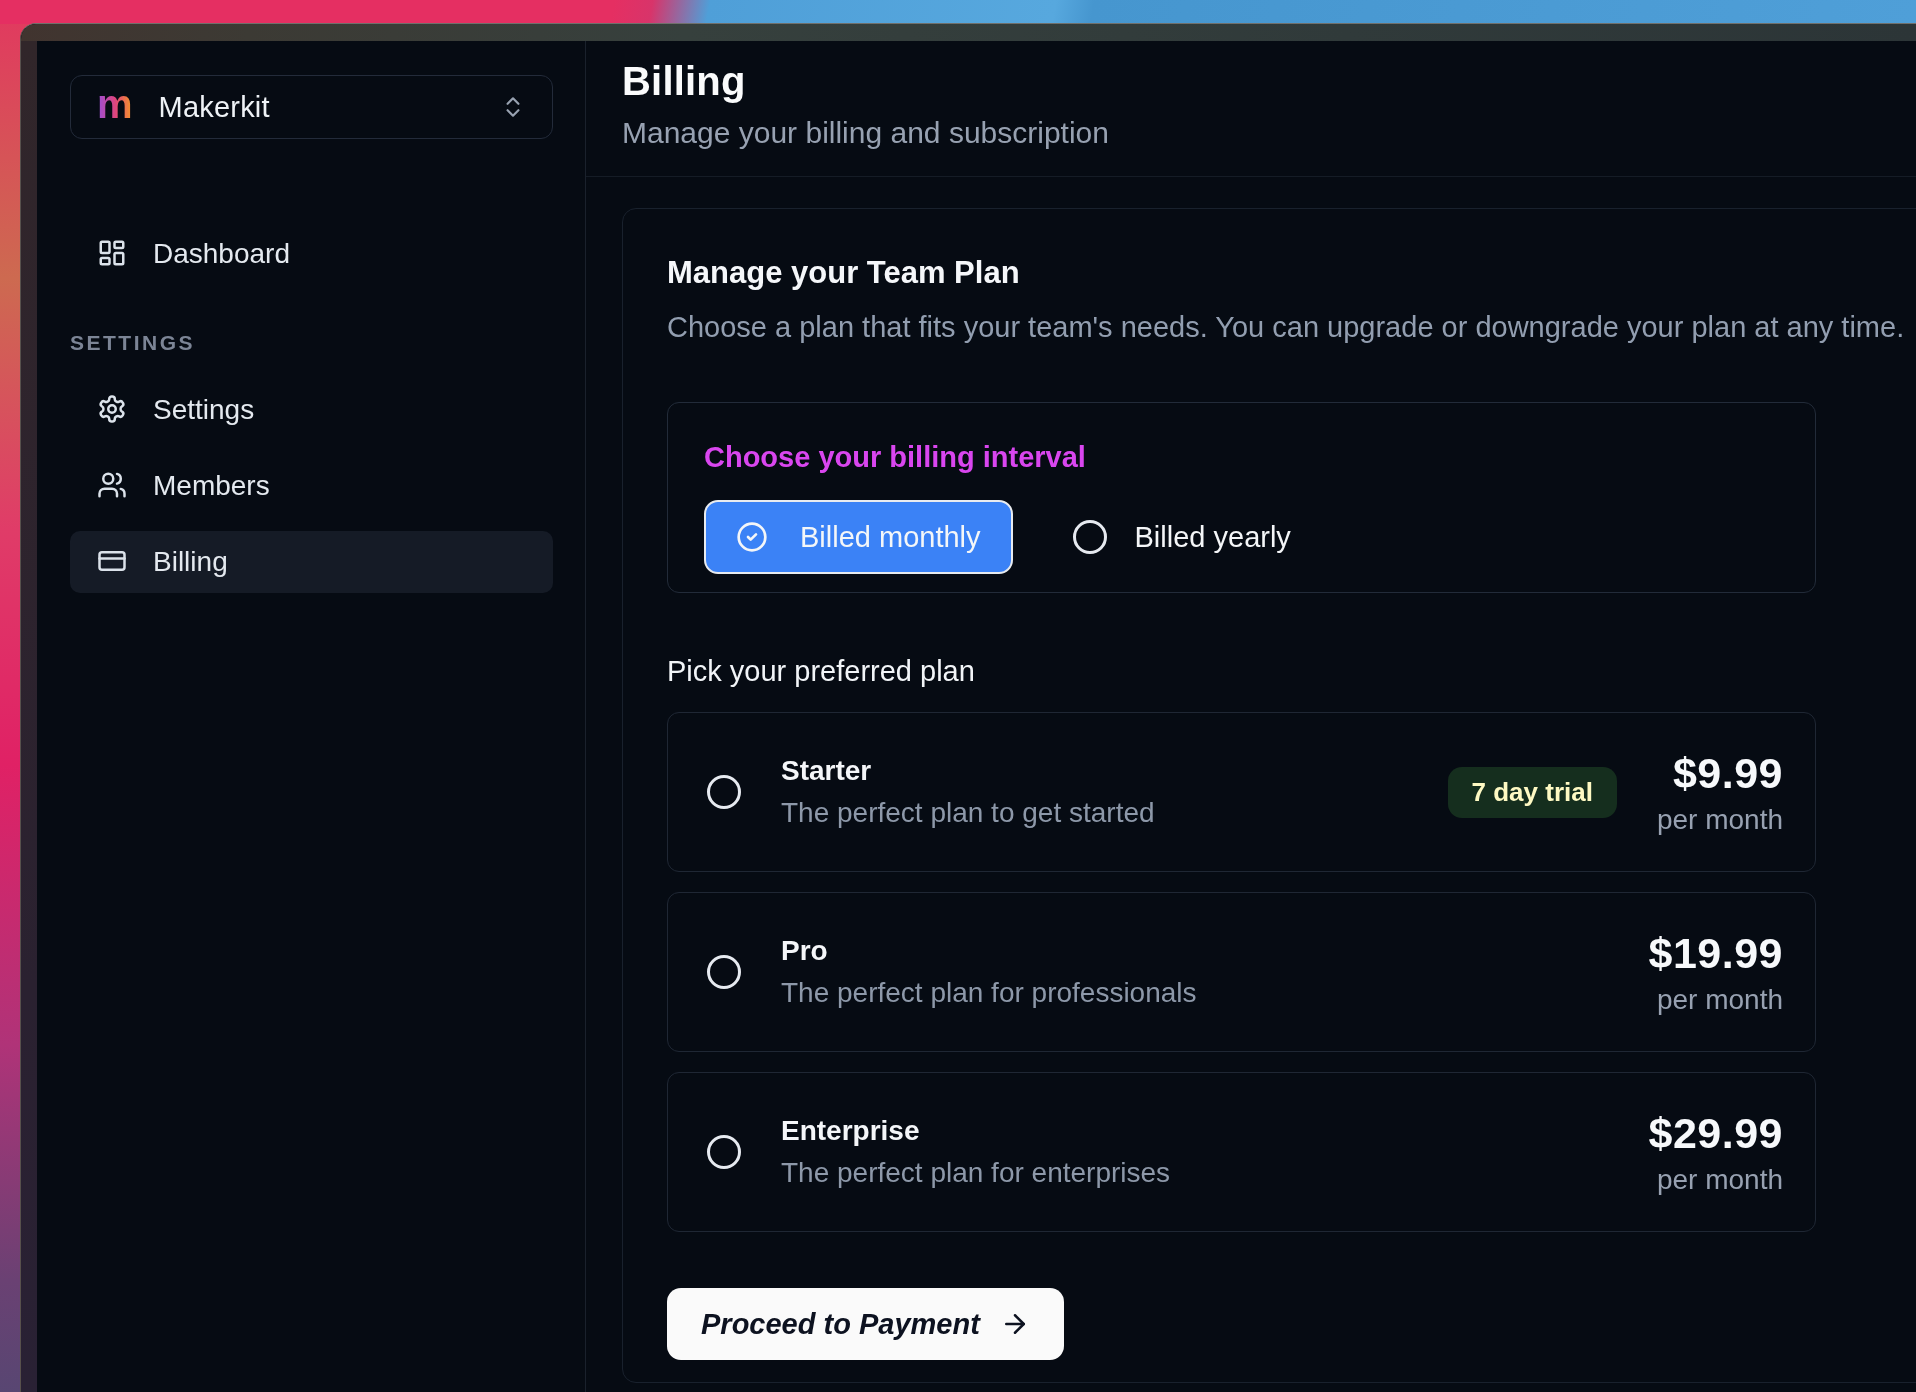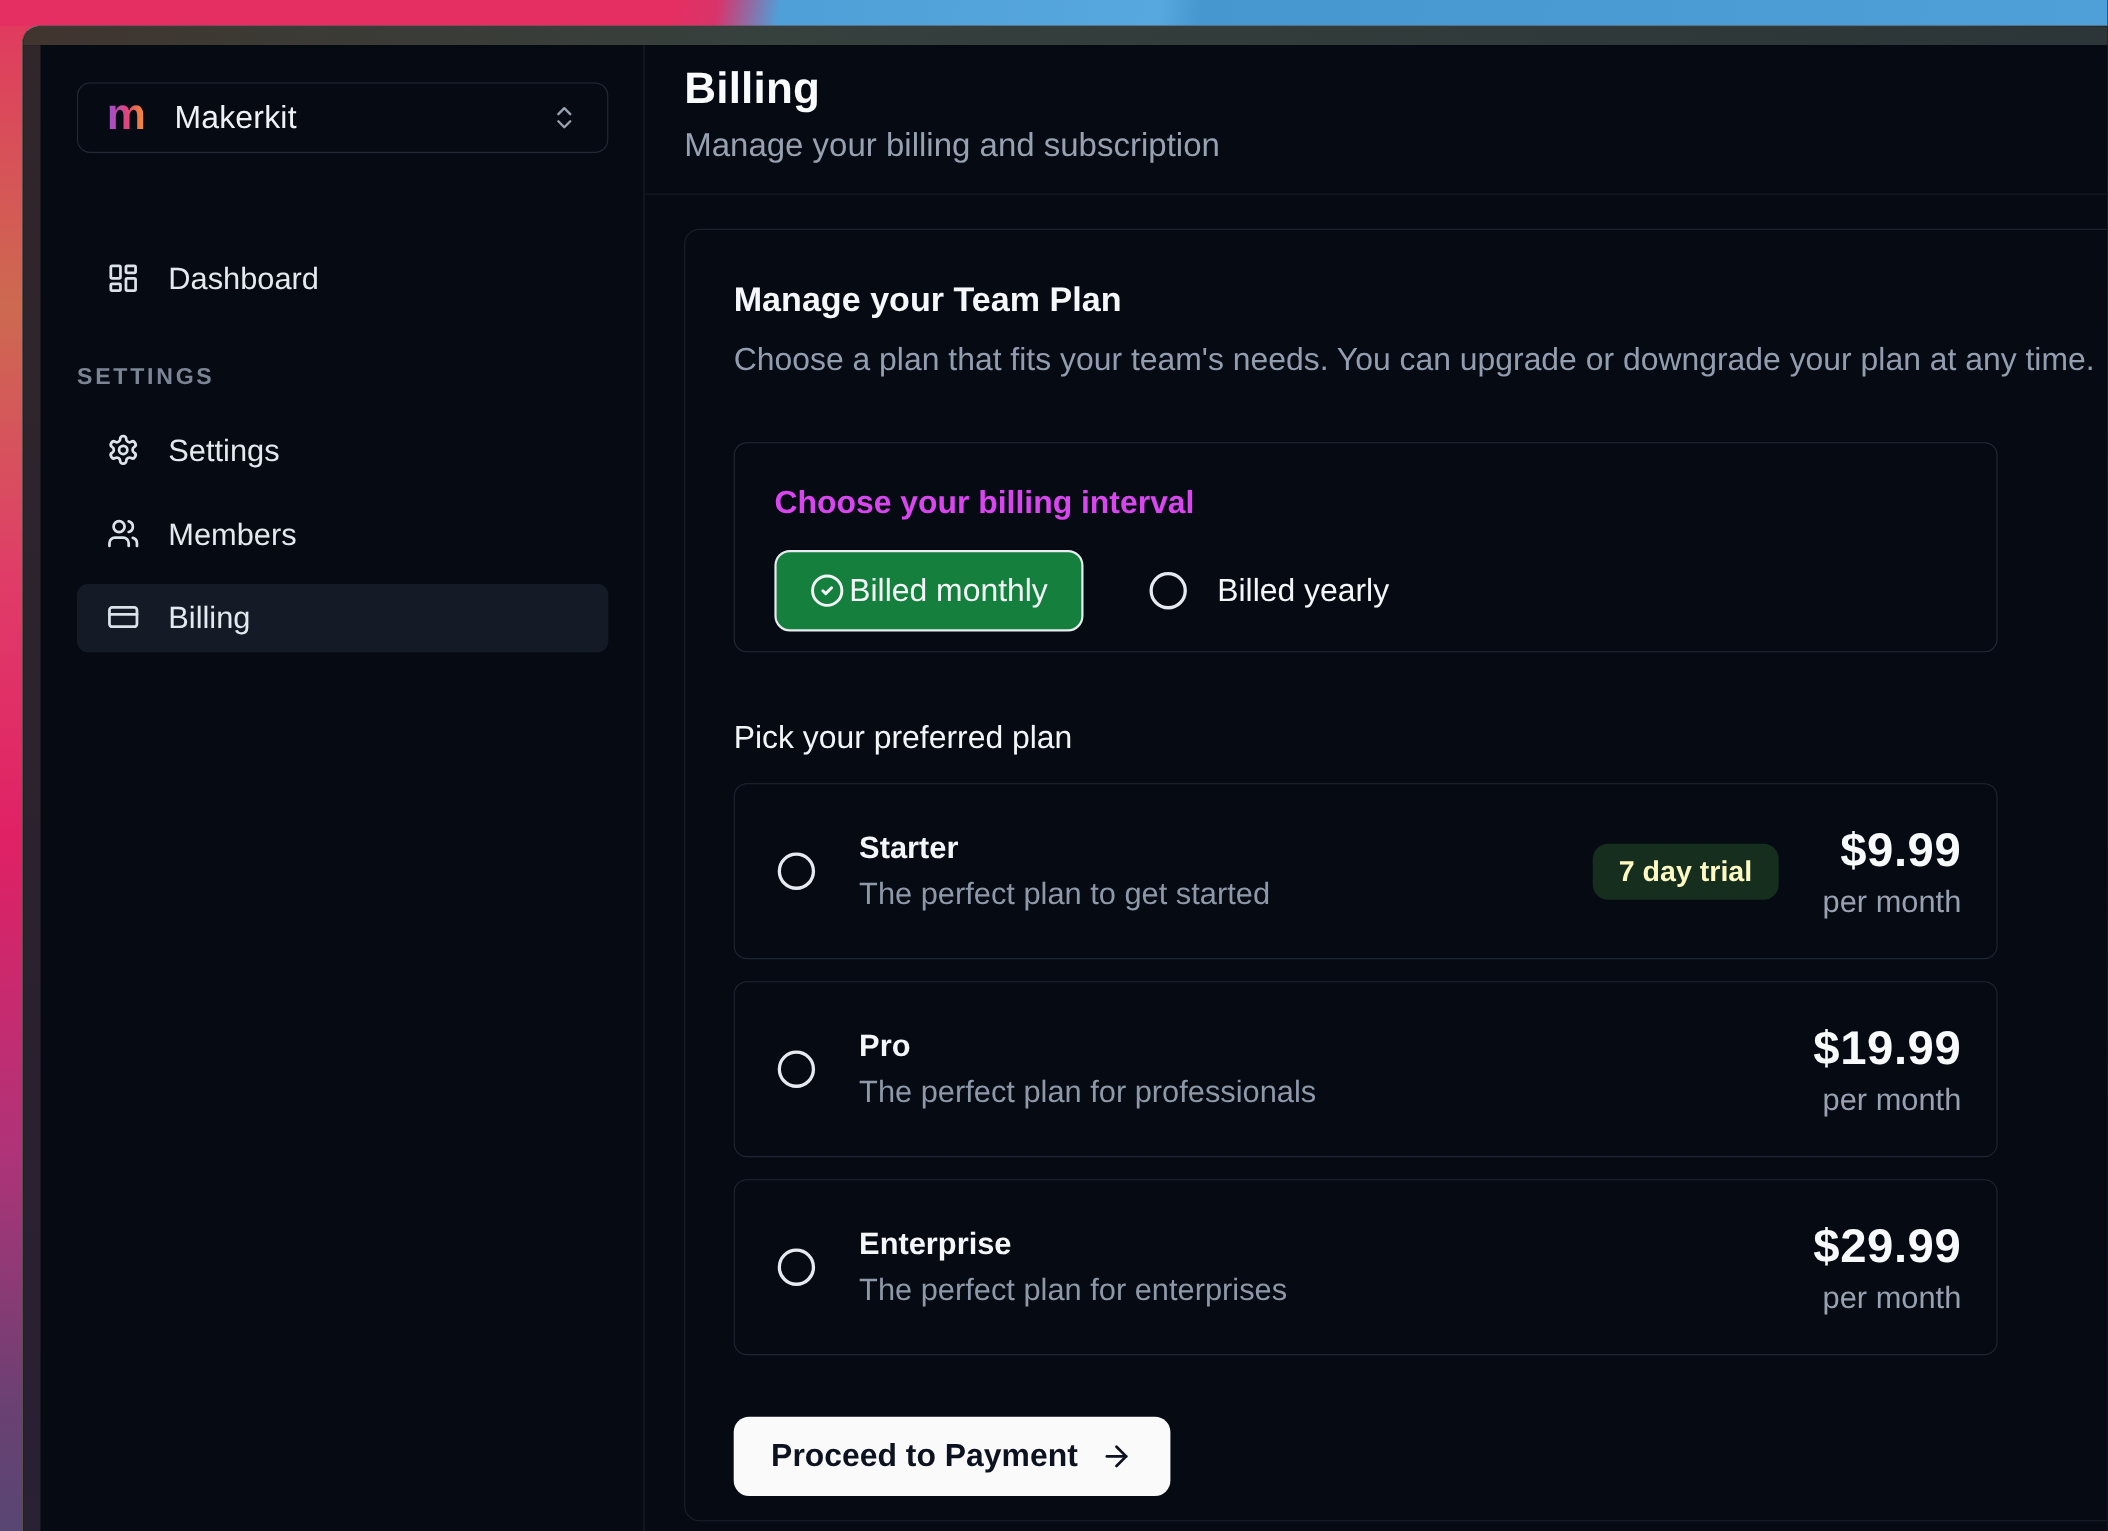--- a/index.html
+++ b/index.html
@@ -83,23 +83,23 @@
   .card-title { font-size: 31px; font-weight: 700; color: #f5f7fa; }
   .card-desc { margin-top: 20px; font-size: 29px; color: #929eb0; }
   .inner-box {
     margin-top: 58px; width: calc(100% - 125px);
     border: 1px solid #222b39; border-radius: 12px;
     padding: 38px 36px 18px;
   }
   .interval-heading { font-size: 29px; font-weight: 700; color: #d946ef; }
   .interval-row { margin-top: 26px; display: flex; align-items: center; }
   .interval-pill {
-    display: inline-flex; align-items: center; gap: 4px;
+    display: inline-flex; align-items: center; gap: 32px;
     border: 2px solid #e8ebef; border-radius: 14px;
-    background: #15803d; color: #f4f6f8;
+    background: #3b82f6; color: #f4f6f8;
     padding: 16px 30px; height: 74px; font-size: 29px; cursor: pointer;
   }
   .interval-radio {
     display: inline-flex; align-items: center; gap: 28px;
     margin-left: 60px; background: transparent; border: none;
     color: #f4f6f8; font-size: 29px; cursor: pointer;
   }
   .radio-circle {
     width: 34px; height: 34px; border-radius: 50%;
     border: 3px solid #e6eaf0; flex: 0 0 auto;
@@ -125,20 +125,21 @@
   .plan-price { font-size: 43px; font-weight: 700; color: #f7f9fb; letter-spacing: .5px; }
   .plan-period { font-size: 28px; color: #97a1b1; }
   .cta-button {
     margin-top: 36px;
     display: inline-flex; align-items: center; gap: 20px;
     background: #fafafa; color: #0d1220;
     border: none; border-radius: 14px;
     height: 72px; padding: 0 34px;
     font-size: 29px; font-weight: 600; cursor: pointer;
     font-family: "Liberation Sans", "DejaVu Sans", sans-serif;
+    font-style: italic;
   }
   svg { display: block; }
 </style>
 </head>
 <body>
 
 <div class="wallpaper">
   <div class="wallpaper-top"></div>
 </div>
 

